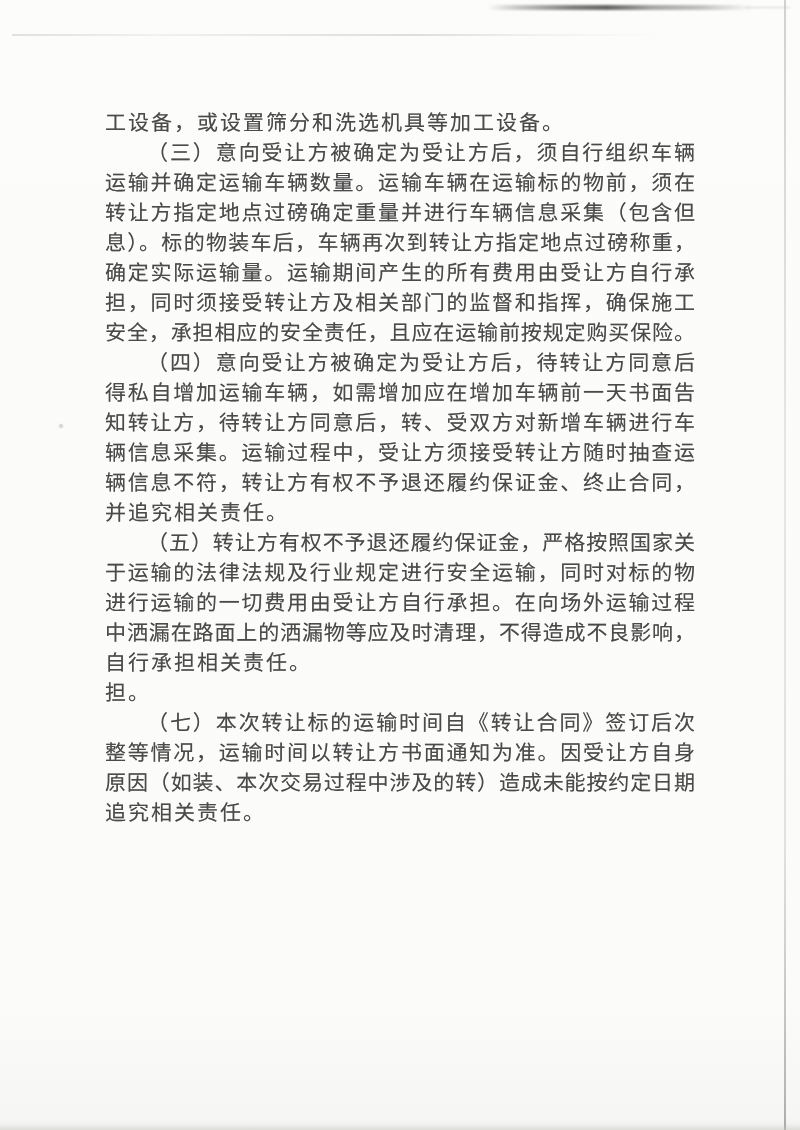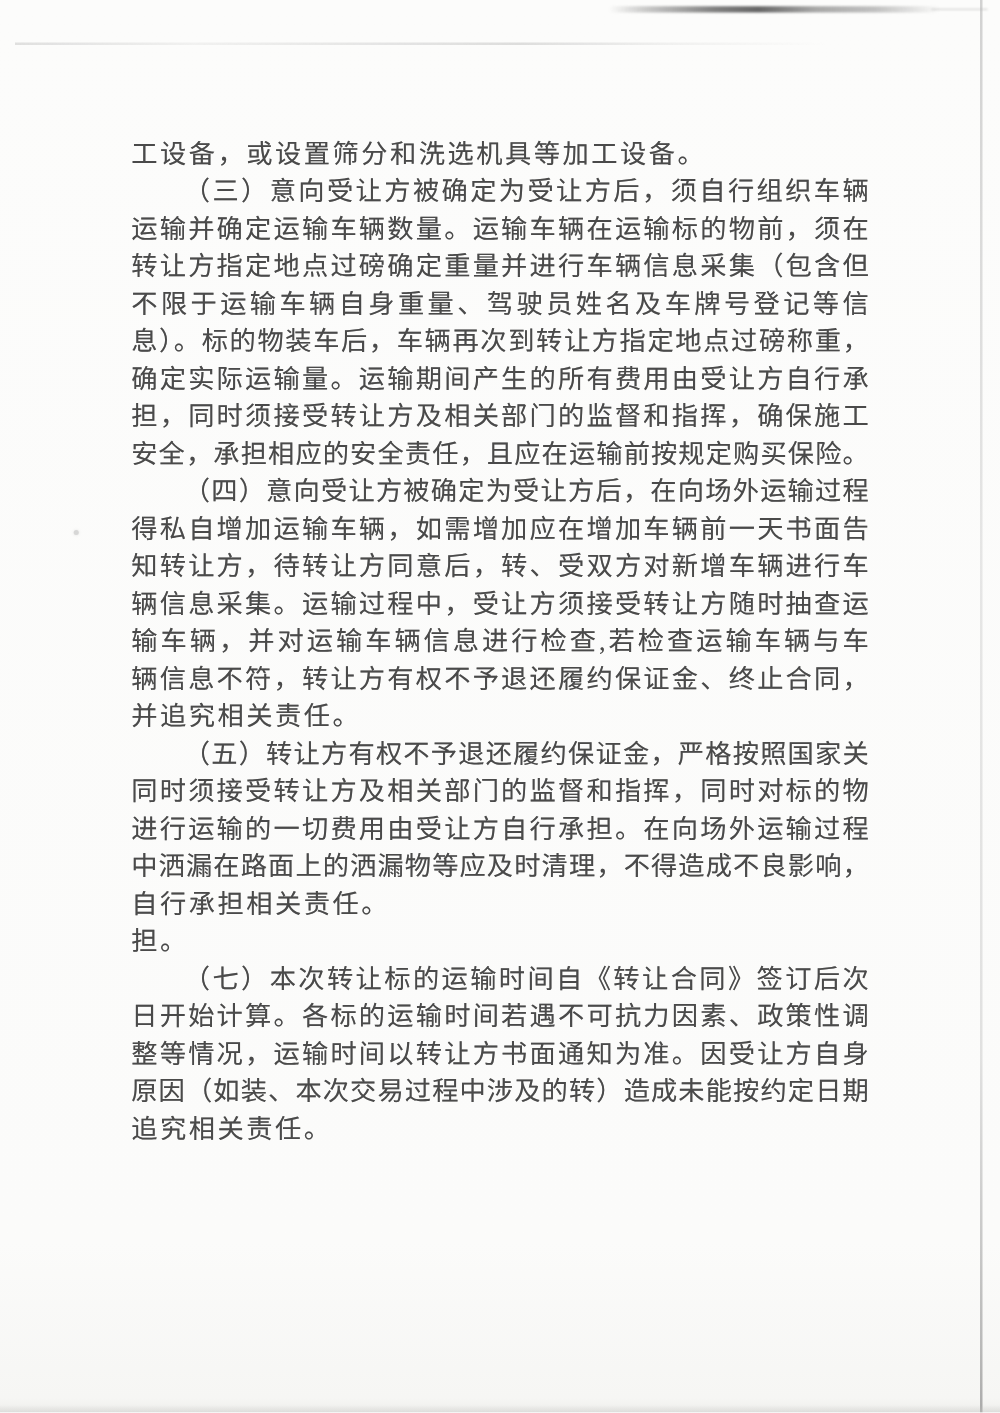--- a/index.html
+++ b/index.html
@@ -77,38 +77,35 @@
   <div class="art hairline"></div>
   <div class="art vline"></div>
   <div class="art speck"></div>
   <div class="art bottomshade"></div>
 
   <div class="textblock">
     <div class="ln short">工设备，或设置筛分和洗选机具等加工设备。</div>
     <div class="ln ind">（三）意向受让方被确定为受让方后，须自行组织车辆</div>
     <div class="ln">运输并确定运输车辆数量。运输车辆在运输标的物前，须在</div>
     <div class="ln">转让方指定地点过磅确定重量并进行车辆信息采集（包含但</div>
-    <div class="ln">不限于运输车辆自身重量、驾驶员姓名及车牌号登记等信</div>
     <div class="ln">息）。标的物装车后，车辆再次到转让方指定地点过磅称重，</div>
     <div class="ln">确定实际运输量。运输期间产生的所有费用由受让方自行承</div>
     <div class="ln">担，同时须接受转让方及相关部门的监督和指挥，确保施工</div>
     <div class="ln">安全，承担相应的安全责任，且应在运输前按规定购买保险。</div>
-    <div class="ln ind">（四）意向受让方被确定为受让方后，在向场外运输过程</div>
+    <div class="ln ind">（四）意向受让方被确定为受让方后，待转让方同意后</div>
     <div class="ln">得私自增加运输车辆，如需增加应在增加车辆前一天书面告</div>
     <div class="ln">知转让方，待转让方同意后，转、受双方对新增车辆进行车</div>
     <div class="ln">辆信息采集。运输过程中，受让方须接受转让方随时抽查运</div>
-    <div class="ln">输车辆，并对运输车辆信息进行检查,若检查运输车辆与车</div>
     <div class="ln">辆信息不符，转让方有权不予退还履约保证金、终止合同，</div>
     <div class="ln short">并追究相关责任。</div>
     <div class="ln ind">（五）转让方有权不予退还履约保证金，严格按照国家关</div>
-    <div class="ln">同时须接受转让方及相关部门的监督和指挥，同时对标的物</div>
+    <div class="ln">于运输的法律法规及行业规定进行安全运输，同时对标的物</div>
     <div class="ln">进行运输的一切费用由受让方自行承担。在向场外运输过程</div>
     <div class="ln">中洒漏在路面上的洒漏物等应及时清理，不得造成不良影响，</div>
     <div class="ln short">自行承担相关责任。</div>
     <div class="ln short">担。</div>
     <div class="ln ind">（七）本次转让标的运输时间自《转让合同》签订后次</div>
-    <div class="ln">日开始计算。各标的运输时间若遇不可抗力因素、政策性调</div>
     <div class="ln">整等情况，运输时间以转让方书面通知为准。因受让方自身</div>
     <div class="ln">原因（如装、本次交易过程中涉及的转）造成未能按约定日期</div>
     <div class="ln short">追究相关责任。</div>
   </div>
 
 </div>
 
 </body></html>

